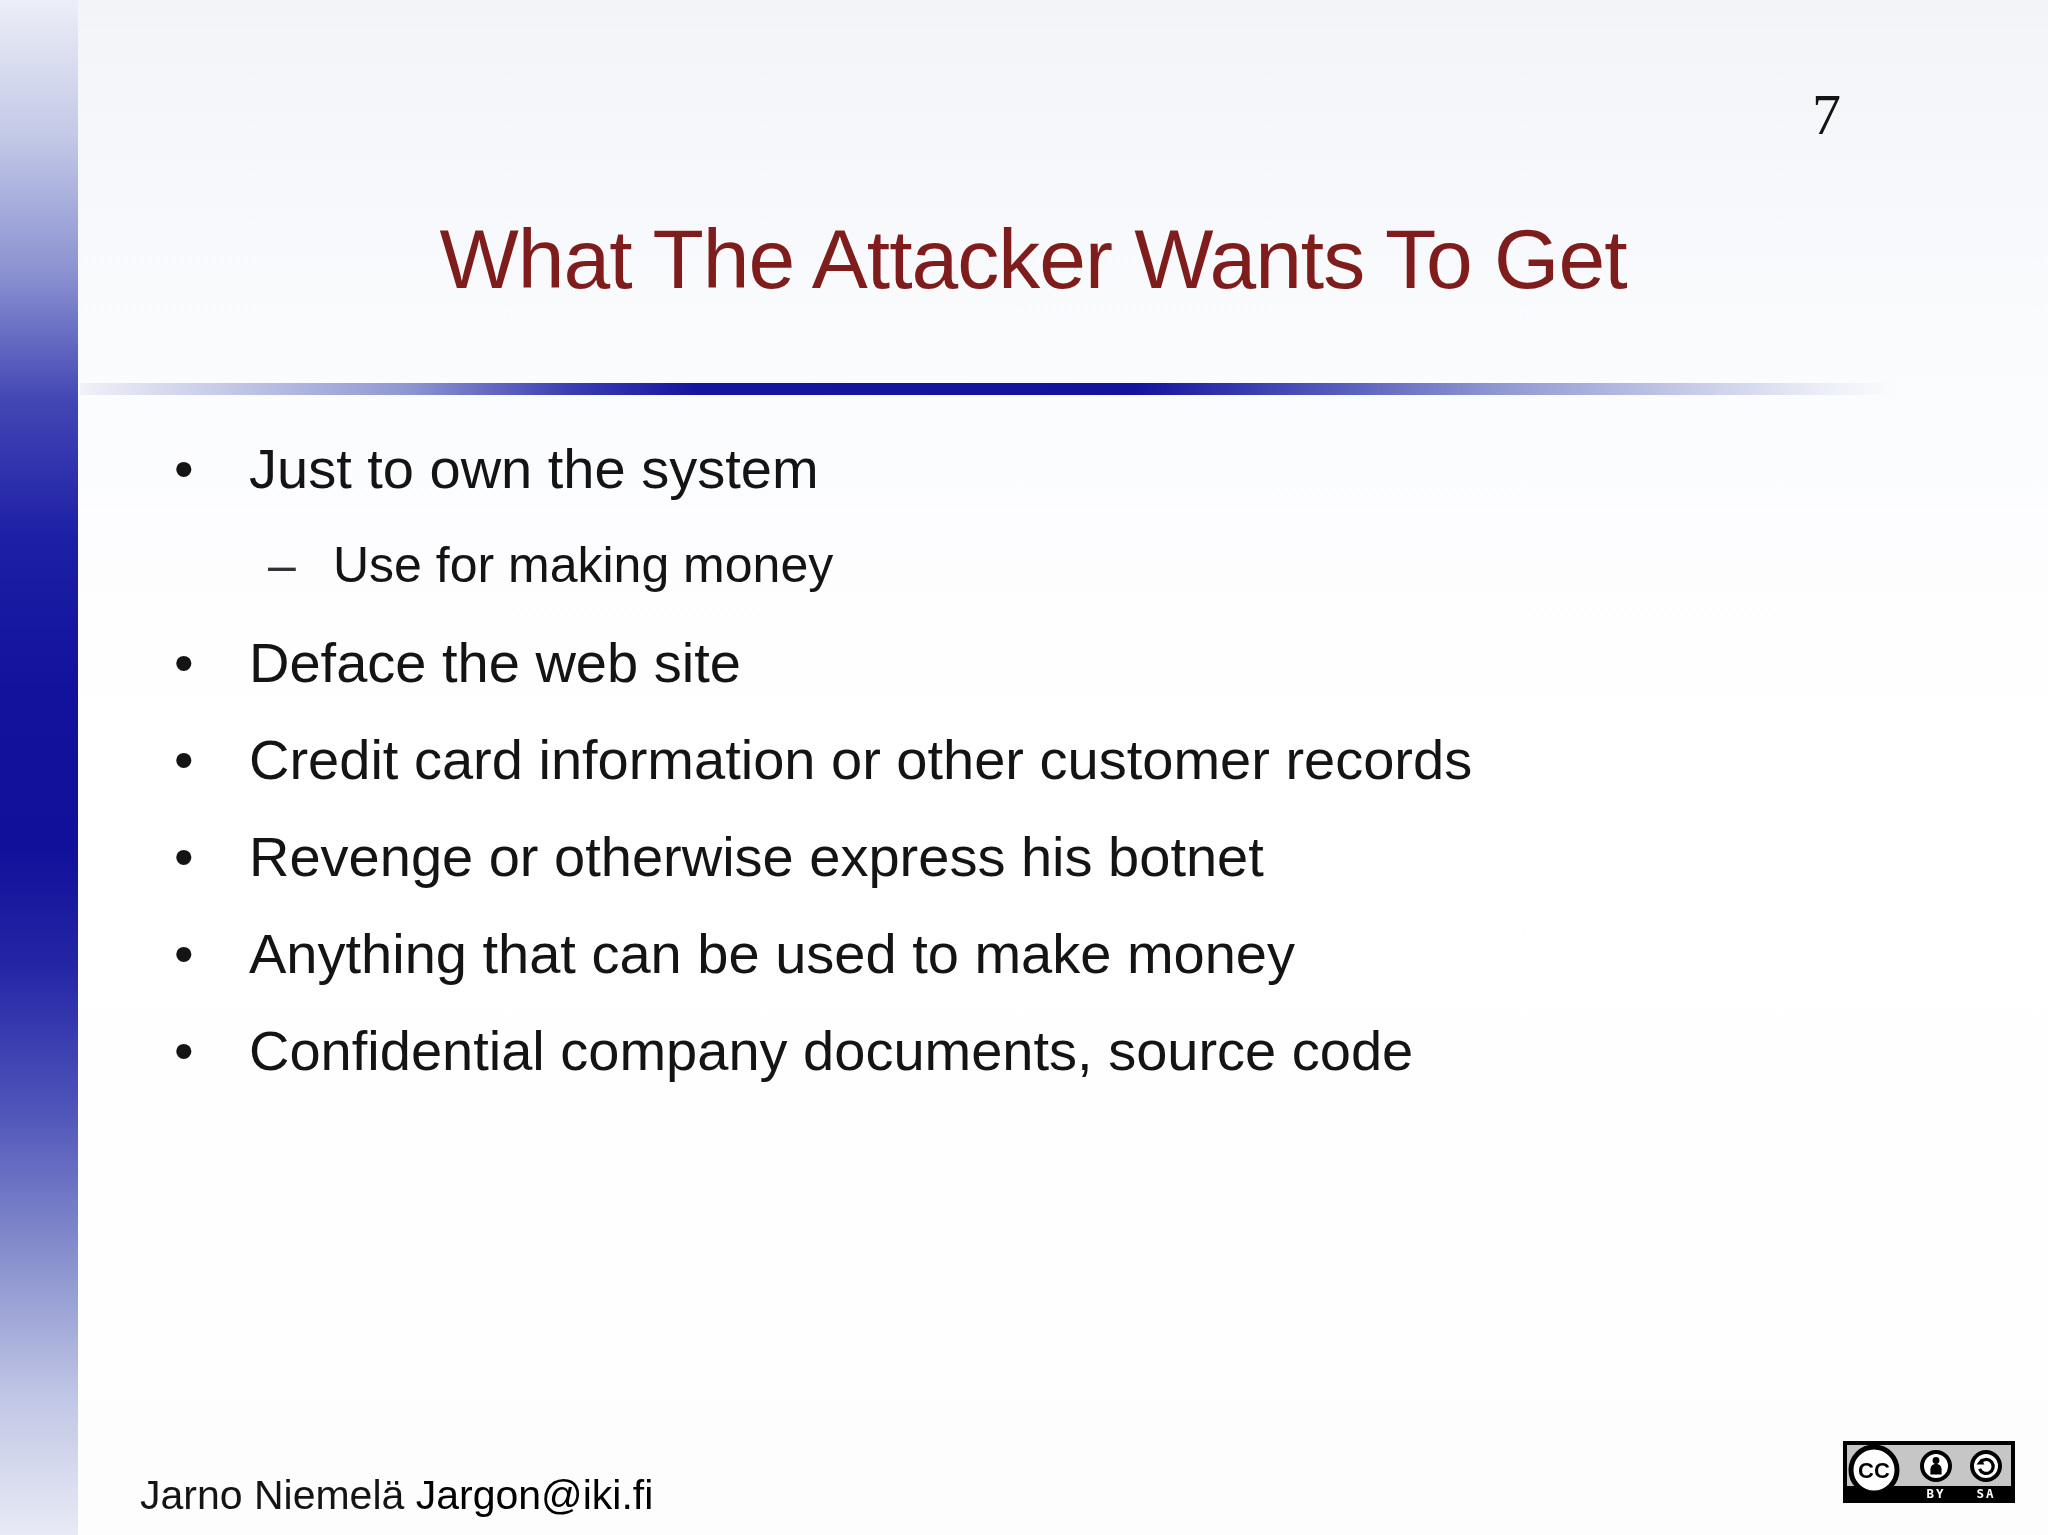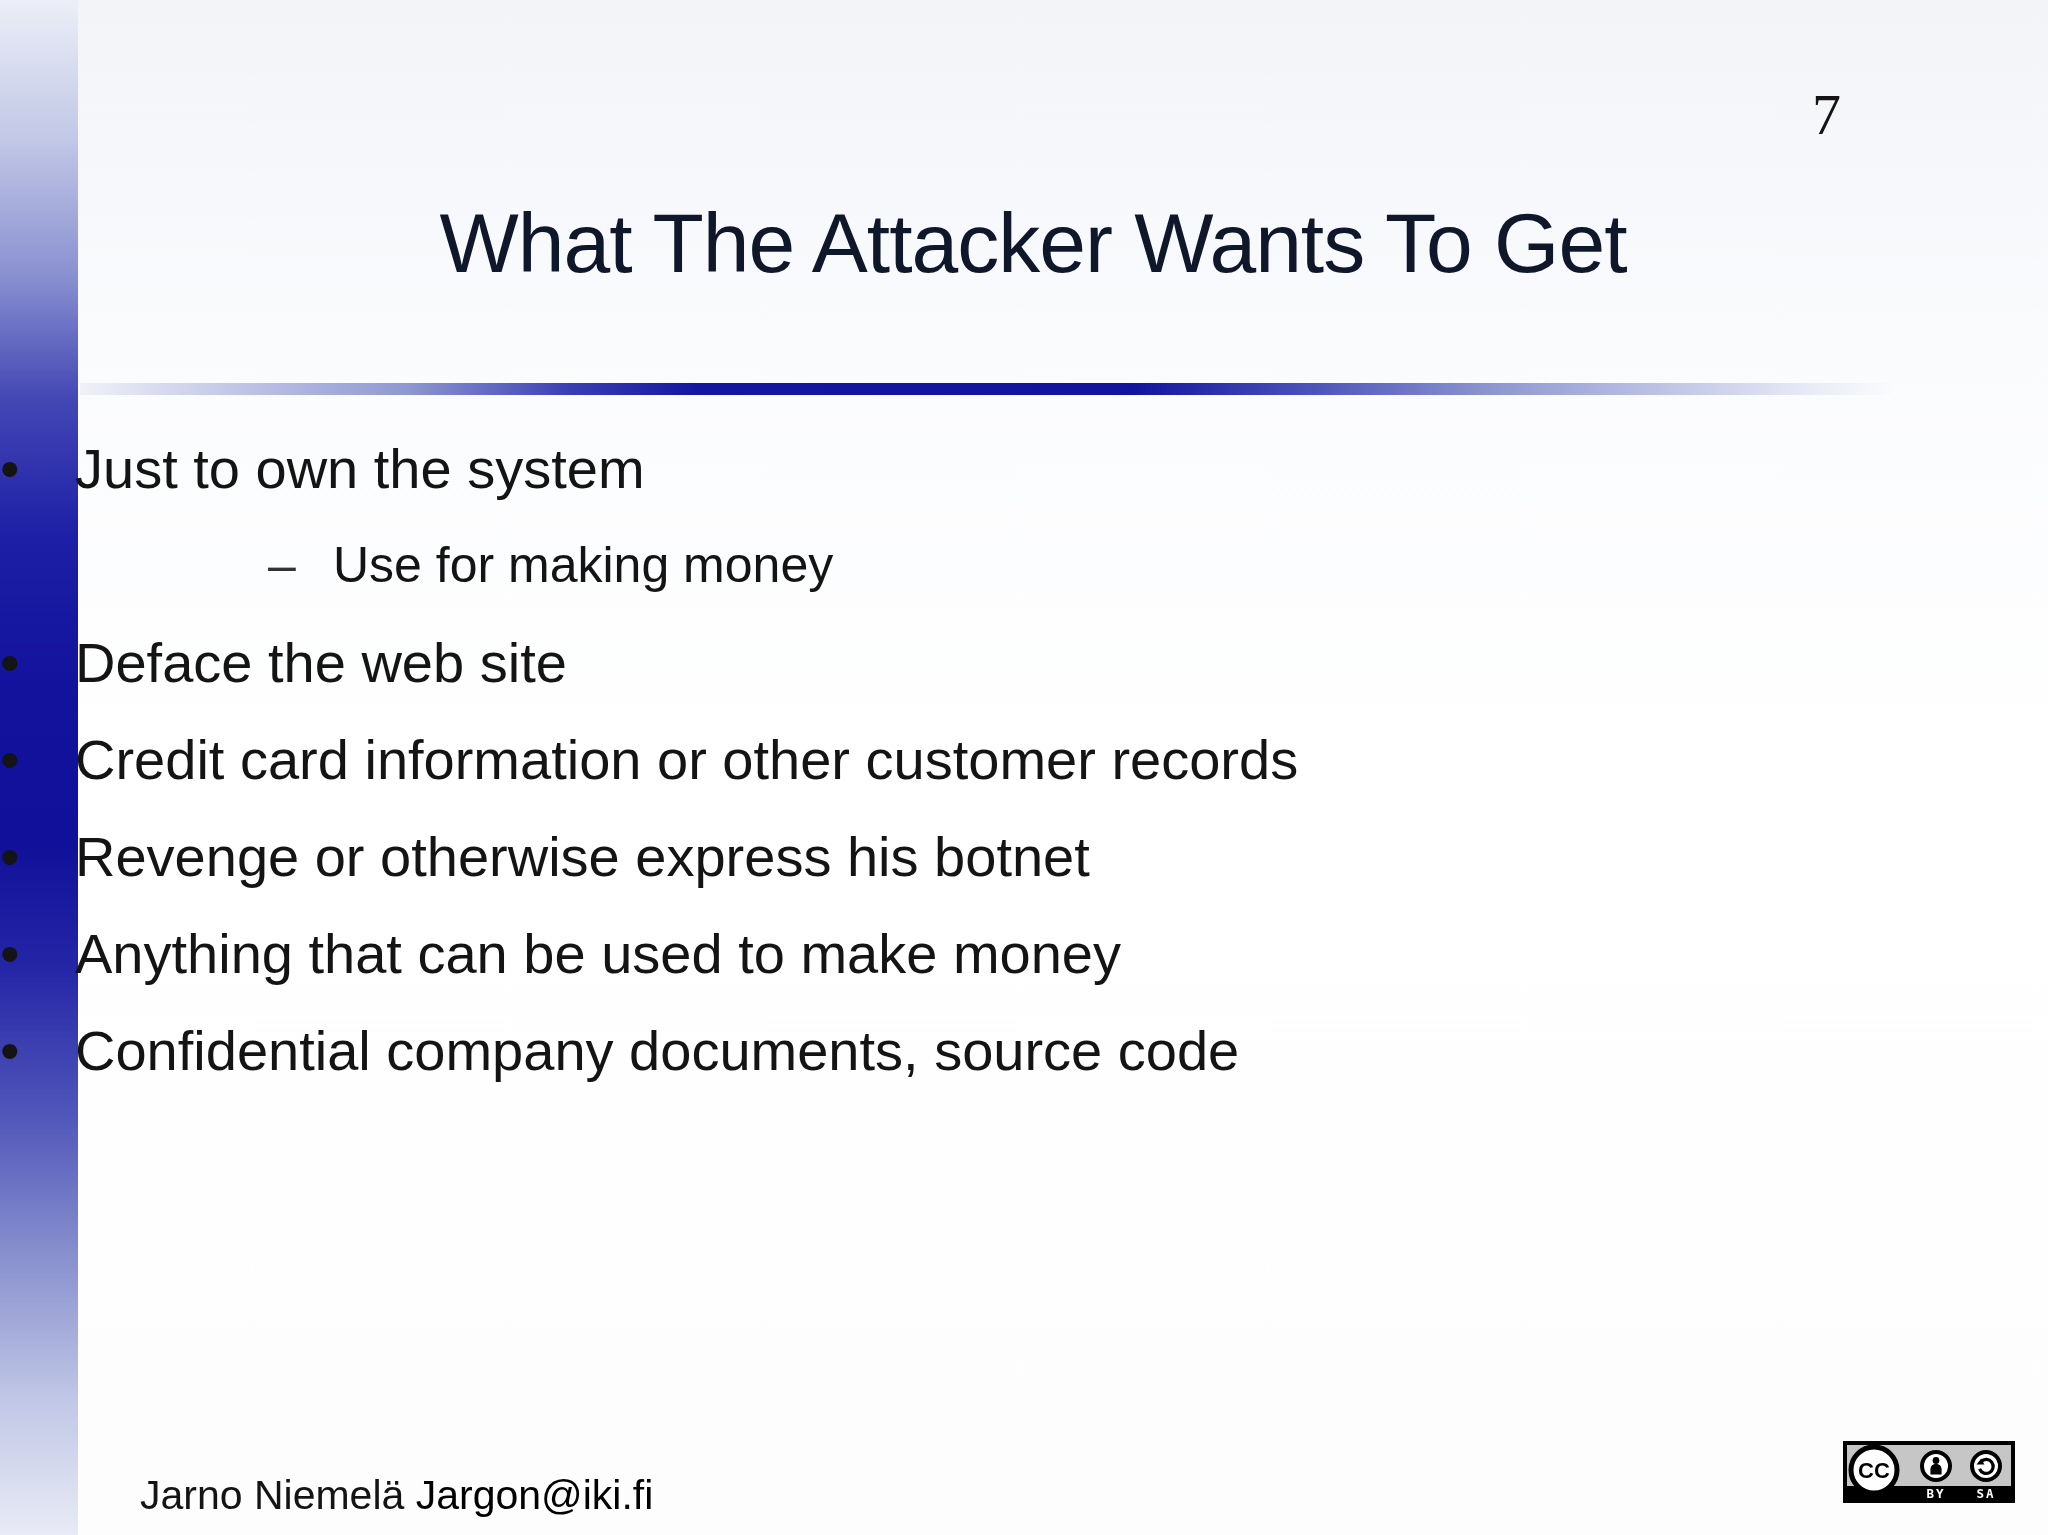--- a/index.html
+++ b/index.html
@@ -22,37 +22,37 @@
       #1d1fa6 35%, #12129c 45%, #10109a 55%, #2426a6 63%,
       #4d53b8 72%, #8991ce 82%, #c0c6e5 91%, #e8ebf5 100%);
   }
   .page-number {
     position:absolute; top:86px; right:207px;
     font-family:"Liberation Serif", serif;
     font-size:58px; line-height:1; color:#141414;
   }
   .title {
     position:absolute; left:78px; right:60px; top:198px;
-    margin:0; text-align:center;
+    margin:16px; text-align:center;
     font-size:84px; font-weight:400; line-height:1.08;
-    letter-spacing:-1px; color:#0f172a;
+    letter-spacing:-1px; color:#7f1d1d;
   }
   .divider {
     position:absolute; left:80px; top:383px; width:1815px; height:12px;
     background:linear-gradient(90deg,
       #f0f1f8 0%, #c4c9e7 8%, #8f97d2 18%, #3a3eb2 27%,
       #14169f 34%, #12149d 58%, #4d54b9 68%, #8f97d2 78%,
       #c2c7e6 88%, #eceef7 96%, rgba(255,255,255,0) 100%);
   }
   ul.bullets {
     position:absolute; left:0; top:420px; right:40px;
     margin:0; padding:0; list-style:none;
   }
   ul.bullets li { white-space:nowrap; color:#141414; }
-  li.l1 { font-size:56px; line-height:97px; }
+  li.l1 { padding-left:174px; font-size:56px; line-height:97px; }
   li.l2 { padding-left:268px; font-size:50px; line-height:97px; color:#1a1a1a; }
   .marker { display:inline-block; vertical-align:baseline; }
   li.l1 .marker { width:75px; }
   li.l2 .marker { width:65px; color:#333; }
   .footer {
     position:absolute; left:140px; bottom:16px;
     font-size:41px; line-height:1.15; color:#141414;
   }
   .footer .email { color:#000000; cursor:pointer; }
   .badge { position:absolute; right:33px; bottom:32px; display:block; }

